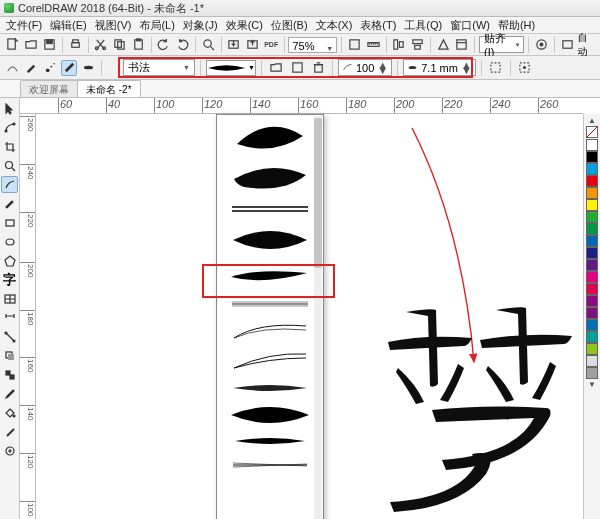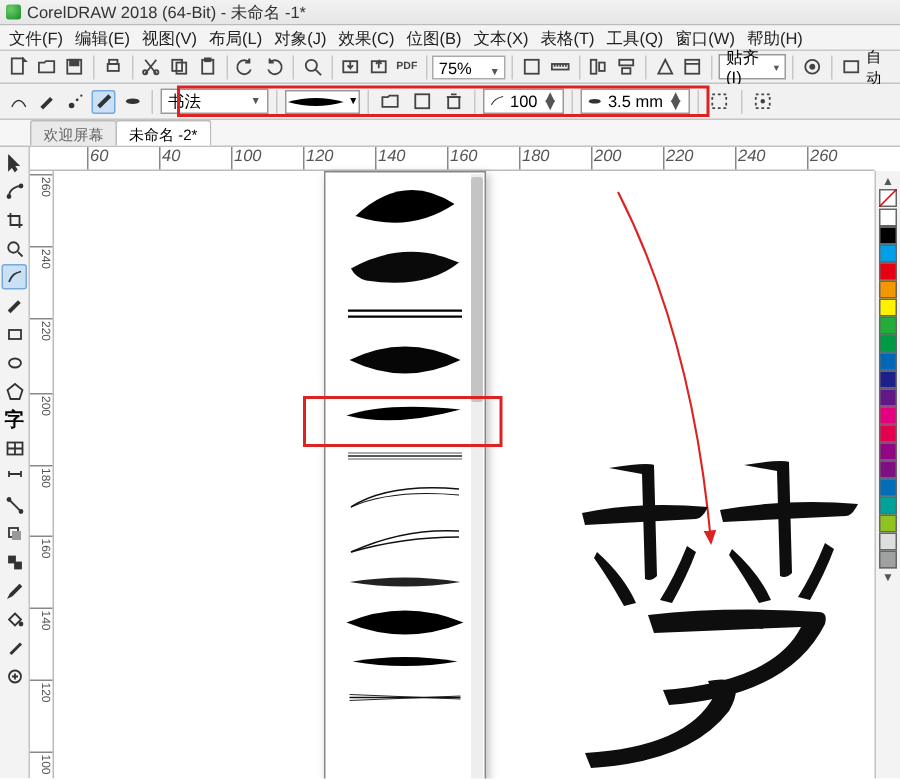--- a/index.html
+++ b/index.html
@@ -236,21 +236,21 @@
       <svg viewBox="0 0 14 14">
         <path d="M3 11 11 3" stroke="#333" stroke-width="3"></path>
       </svg>
     </div>
   <div class="smallmode">
       <svg viewBox="0 0 14 14">
         <ellipse cx="7" cy="7" rx="5" ry="2" fill="#333"></ellipse>
       </svg>
     </div>
   <div class="sep"></div>
-  <div class="dropdown" style="width:72px;">
+  <div class="dropdown" style="width:72px;margin-left:16px;">
       <span>书法</span>
       <span class="car">▼</span>
     </div>
   <div class="sep"></div>
   <div class="strokepreview">
     <svg width="44" height="10" viewBox="0 0 44 10">
         <path d="M1 5 Q 22 -1 43 5 Q 22 11 1 5" fill="#000"></path>
       </svg>
     <span class="car" style="font-size:7px;margin-left:2px;">▼</span>
   </div>
@@ -280,21 +280,21 @@
     <span class="arrows">
         <span>▲</span>
         <span>▼</span>
       </span>
   </div>
   <div class="sep"></div>
   <div class="spin">
     <svg width="11" height="11" viewBox="0 0 14 14">
         <ellipse cx="7" cy="7" rx="5" ry="2" fill="#333"></ellipse>
       </svg>
-    <span>3.5 mm</span>
+    <span>7.1 mm</span>
     <span class="arrows">
         <span>▲</span>
         <span>▼</span>
       </span>
   </div>
   <div class="sep"></div>
   <div class="tbtn">
       <svg viewBox="0 0 14 14">
         <rect x="2" y="2" width="10" height="10" stroke-dasharray="2"></rect>
       </svg>

